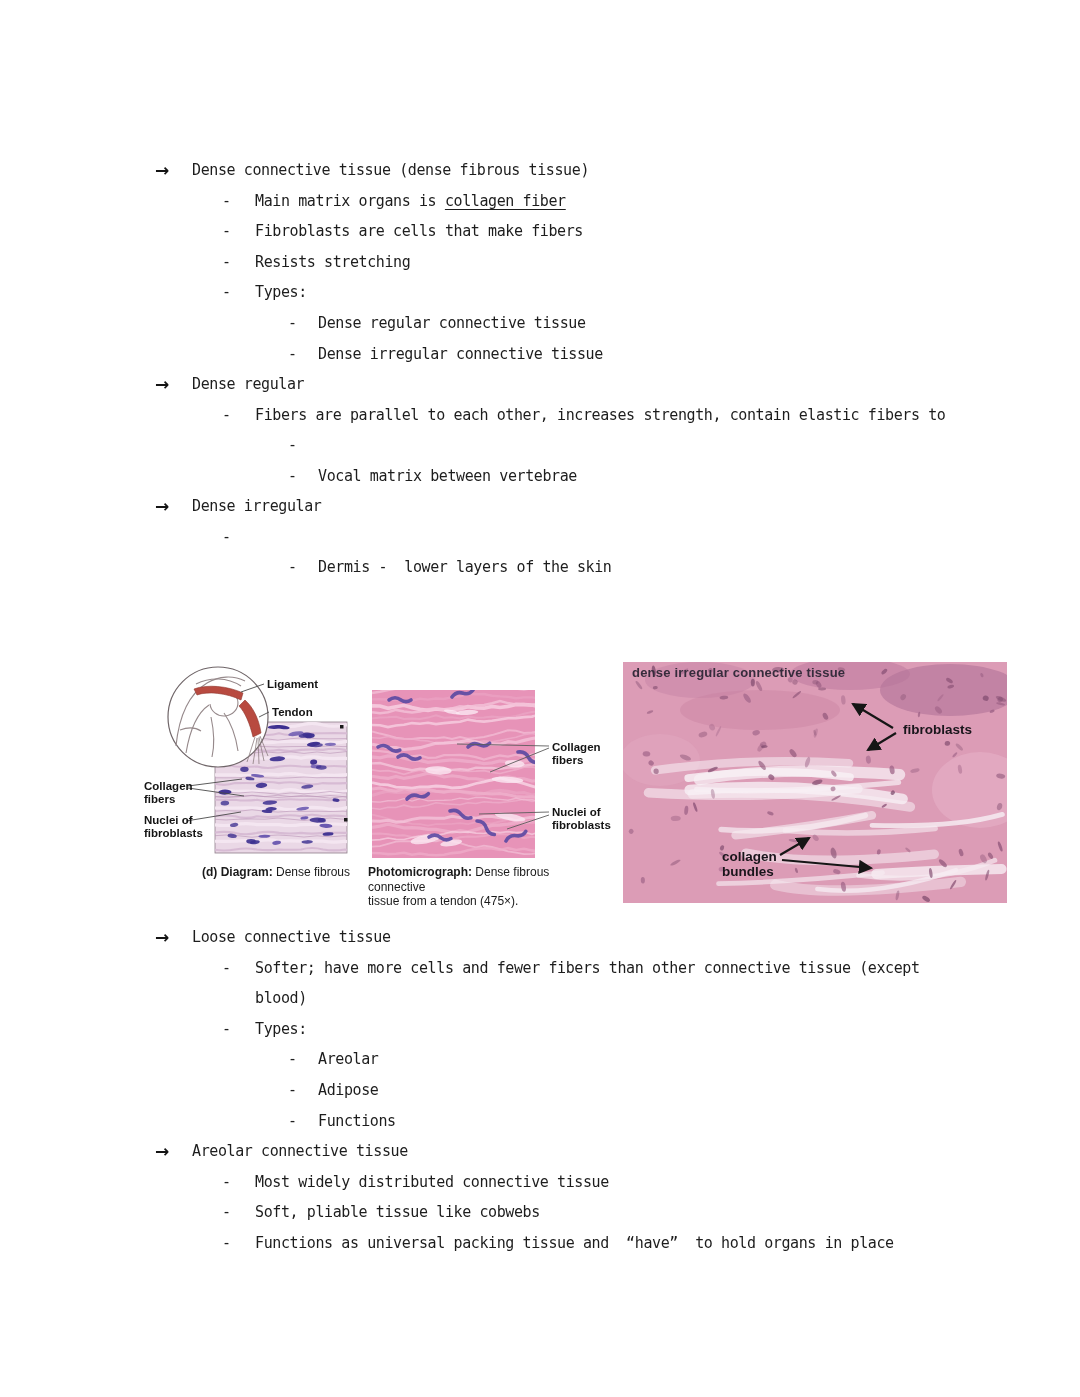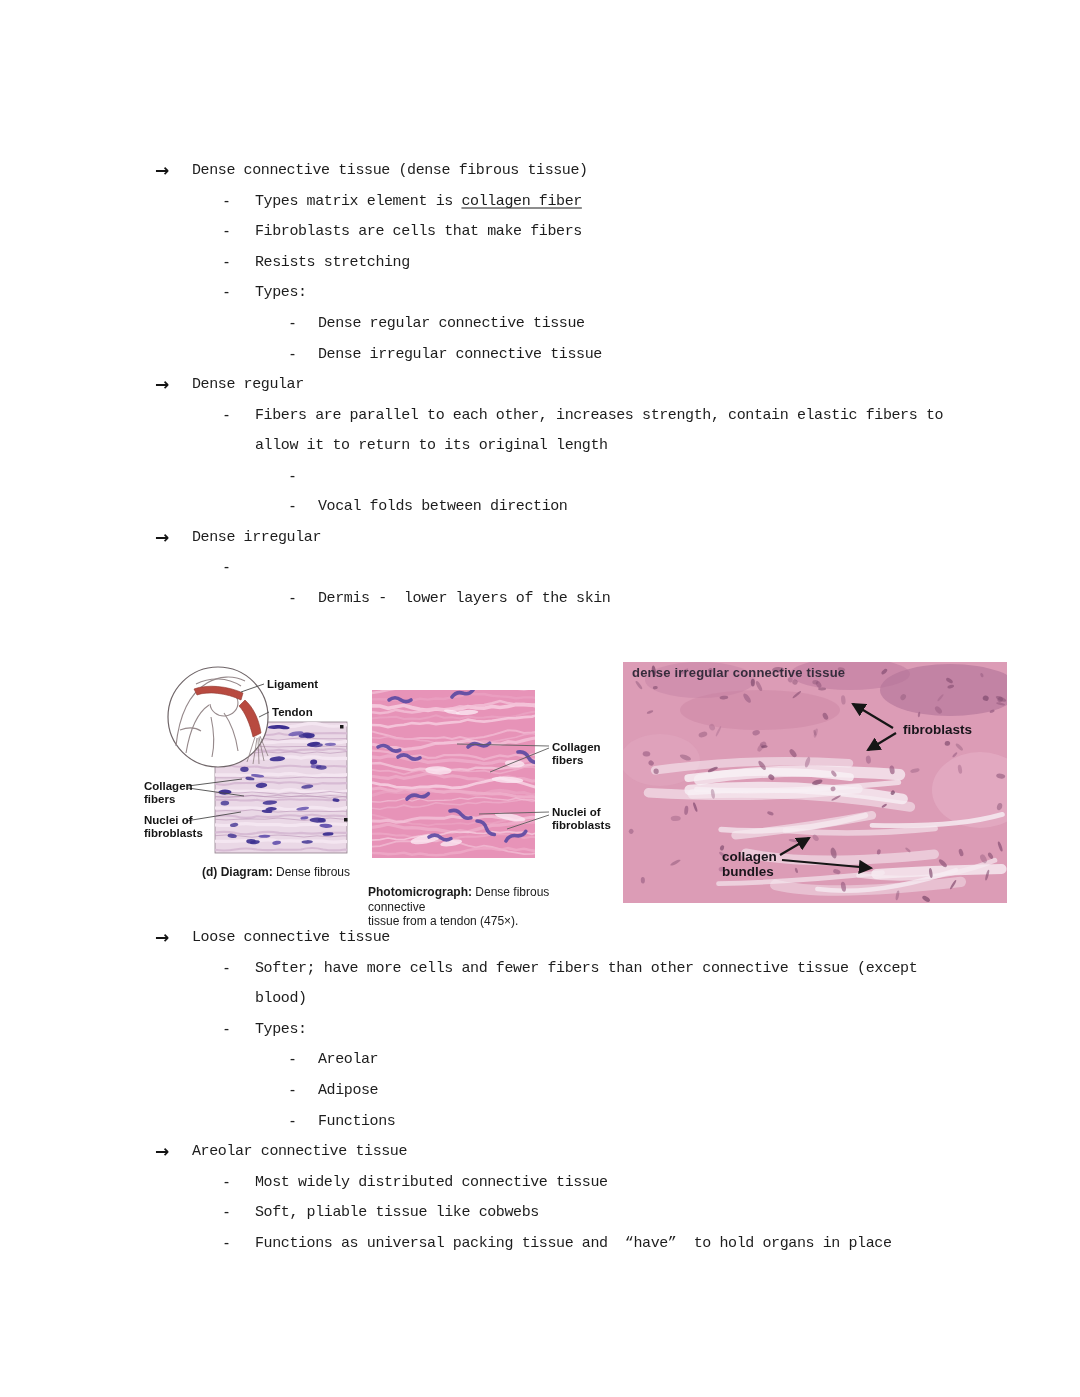--- a/index.html
+++ b/index.html
@@ -11,28 +11,28 @@
   .row{position:relative;height:30.55px;}
   .bullet,.txt{position:absolute;top:50%;transform:translateY(-50%);white-space:pre;}
   .arrow-b{font-family:"DejaVu Sans",sans-serif;font-weight:bold;font-size:17px;color:#141414;}
   .dash-b{font-size:15px;color:#202020;}
   .l0 .bullet{left:155px}
   .l1 .bullet{left:222px}
   .l2 .bullet{left:288px}
   .l0 .txt{left:192px}
   .l1 .txt{left:255px}
   .l2 .txt{left:318px}
-  .txt{font-size:15px;letter-spacing:-0.4px;color:#1d1d1d;font-family:Liberation Mono, monospace;}
+  .txt{font-size:15px;letter-spacing:-0.4px;color:#1d1d1d;}
   .ul{text-decoration:underline;text-underline-offset:3px;text-decoration-thickness:1.2px;}
   
   .cap{position:absolute;font-family:"Liberation Sans",sans-serif;font-size:12px;
        color:#1a1a1a;line-height:14.5px;}
   .cap .cb{font-weight:bold;}
   #cap1{left:202px;top:865px;white-space:pre;}
-  #cap2{left:368px;top:865px;width:242px;margin-top:20px;}
+  #cap2{left:368px;top:865px;width:242px;}
   .lbl{font:bold 11.5px "Liberation Sans",sans-serif;fill:#131313;}
   .t3{font:bold 13px "Liberation Sans",sans-serif;fill:#362c3c;letter-spacing:.2px;}
   .lbl3{font:bold 13.5px "Liberation Sans",sans-serif;fill:#19151b;}
   .leader{stroke:#4a4a4a;stroke-width:.9;fill:none;}
   .leader2{stroke:#5c5c5c;stroke-width:.9;fill:none;}
   .f1bg{fill:var(--c-diagram);stroke:#8f7e8a;stroke-width:.8;}
   .f2bg{fill:var(--c-photo);}
   .f3bg{fill:var(--c-irr);}
   .red{fill:var(--c-red);stroke:#8e352e;stroke-width:.6;}
   .sketch{stroke:#96898b;fill:none;stroke-width:1.1;}
@@ -44,21 +44,21 @@
 
 <div class="page">
 
   <div class="notes" id="notes-top">
     <div class="row l0">
         <span class="bullet arrow-b">→</span>
         <span class="txt">Dense connective tissue (dense fibrous tissue)</span>
       </div>
     <div class="row l1">
         <span class="bullet dash-b">-</span>
-        <span class="txt"><span>Types matrix element is </span><span class="ul">collagen fiber</span></span>
+        <span class="txt"><span>Main matrix organs is </span><span class="ul">collagen fiber</span></span>
       </div>
     <div class="row l1">
         <span class="bullet dash-b">-</span>
         <span class="txt">Fibroblasts are cells that make fibers</span>
       </div>
     <div class="row l1">
         <span class="bullet dash-b">-</span>
         <span class="txt">Resists stretching</span>
       </div>
     <div class="row l1">
@@ -74,29 +74,26 @@
         <span class="txt">Dense irregular connective tissue</span>
       </div>
     <div class="row l0">
         <span class="bullet arrow-b">→</span>
         <span class="txt">Dense regular</span>
       </div>
     <div class="row l1">
         <span class="bullet dash-b">-</span>
         <span class="txt">Fibers are parallel to each other, increases strength, contain elastic fibers to</span>
       </div>
-    <div class="row l1">
-        <span class="txt">allow it to return to its original length</span>
-      </div>
-    <div class="row l2">
-        <span class="bullet dash-b">-</span>
-      </div>
-    <div class="row l2">
-        <span class="bullet dash-b">-</span>
-        <span class="txt">Vocal folds between direction</span>
+    <div class="row l2">
+        <span class="bullet dash-b">-</span>
+      </div>
+    <div class="row l2">
+        <span class="bullet dash-b">-</span>
+        <span class="txt">Vocal matrix between vertebrae</span>
       </div>
     <div class="row l0">
         <span class="bullet arrow-b">→</span>
         <span class="txt">Dense irregular</span>
       </div>
     <div class="row l1">
         <span class="bullet dash-b">-</span>
       </div>
     <div class="row l2">
         <span class="bullet dash-b">-</span>

